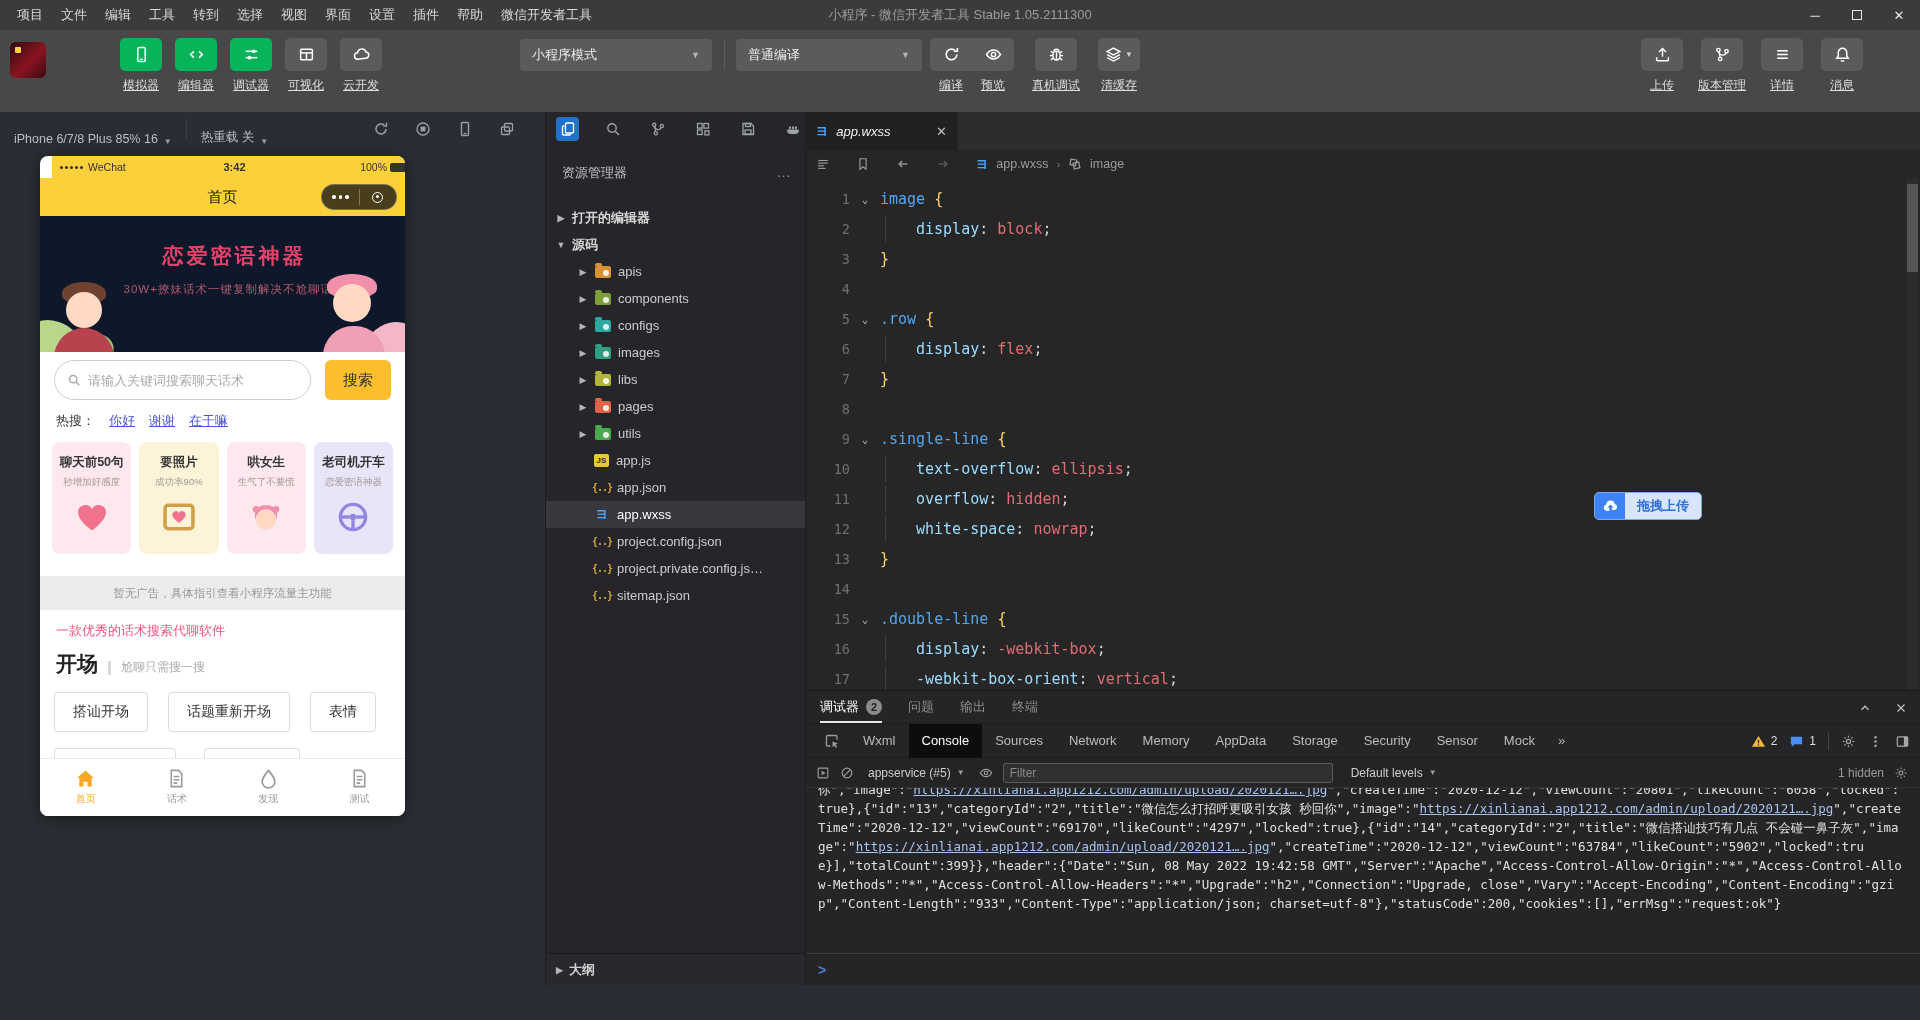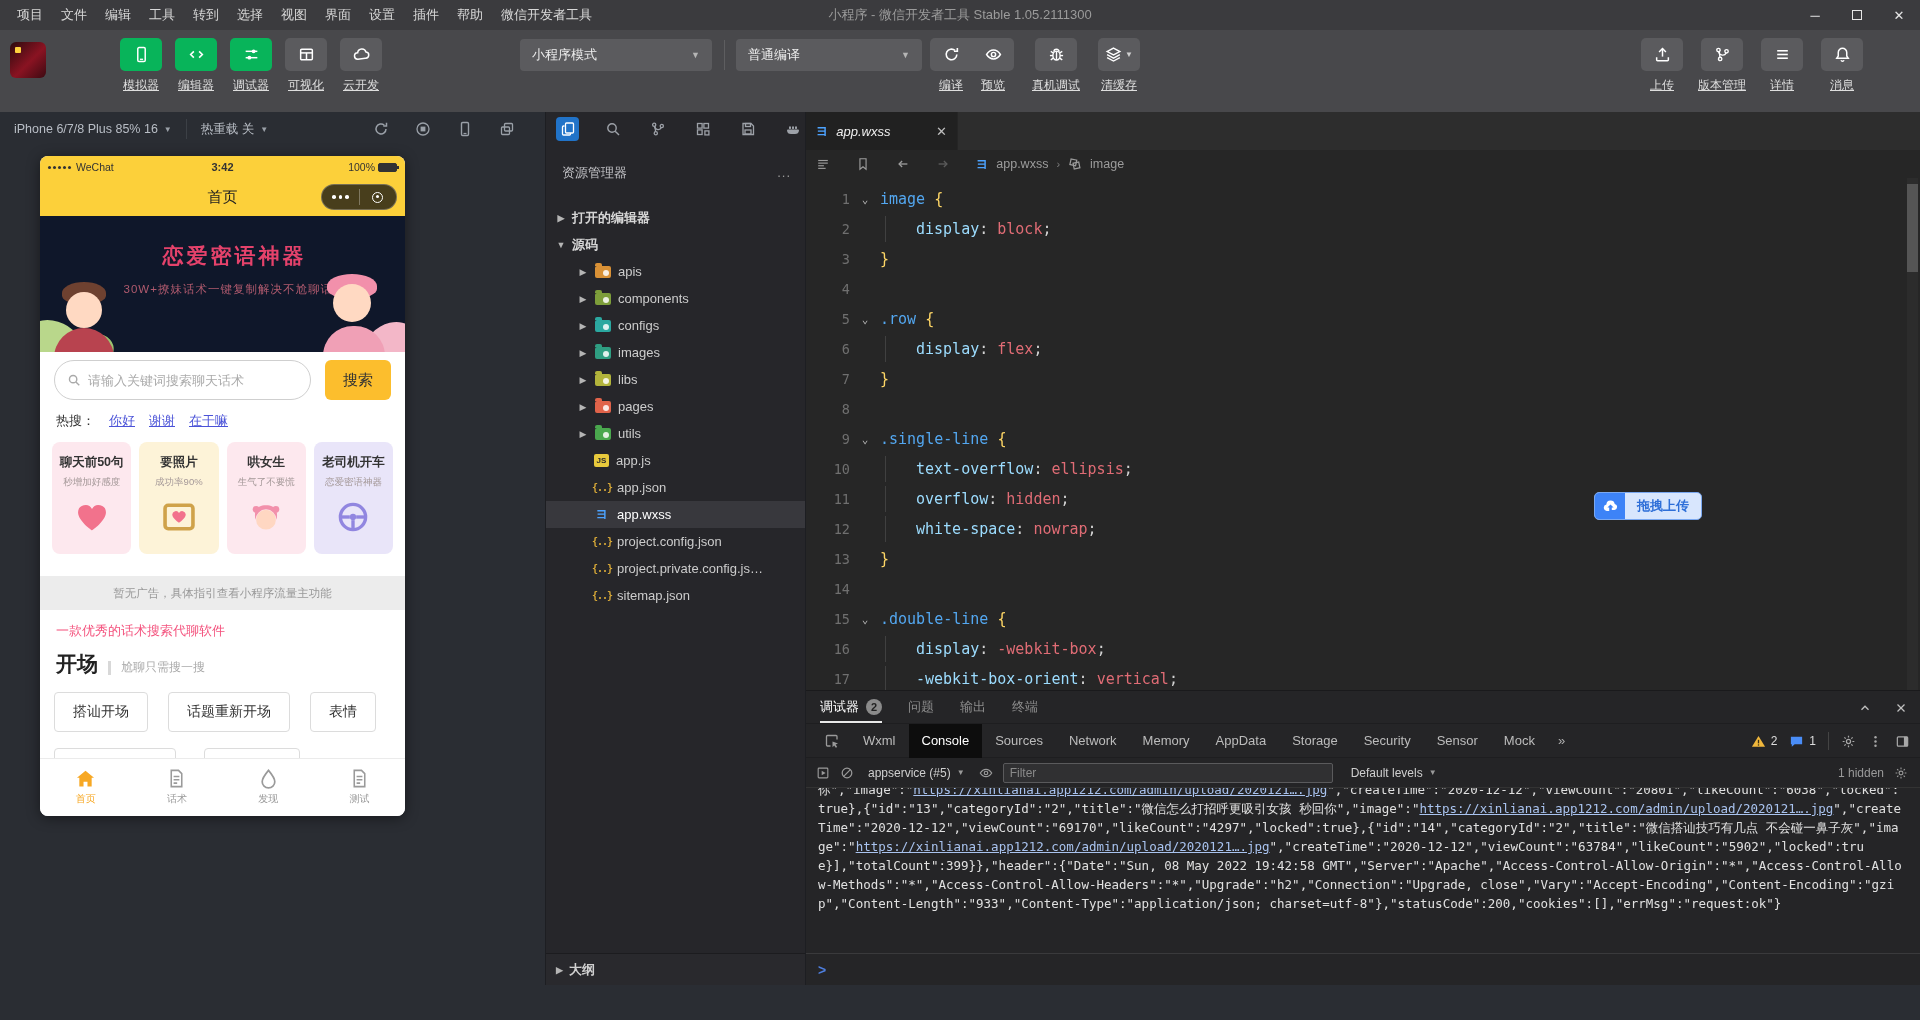--- a/index.html
+++ b/index.html
@@ -46,29 +46,29 @@
   #right-acts .tool-col { min-width:52px; }
 
   
   #main { position:absolute; left:0; top:112px; width:1920px; height:873px; }
   .vdiv { position:absolute; top:0; bottom:0; width:1px; background:#1d1e22; }
 
   
   #sim-col { position:absolute; left:0; top:0; width:545px; height:873px; background:#2a2d33; }
   #device-bar { position:absolute; left:0; top:0; width:545px; height:34px; color:#b9bec6; font-size:12.5px;
     display:flex; align-items:center; }
-  #device-bar .dd { display:flex; align-items:center; gap:6px; padding:0 14px; height:100%; }
+  #device-bar .dd { display:flex; align-items:flex-end; gap:6px; padding:0 14px; height:100%; }
   #device-bar .car { font-size:8px; color:#9aa0a8; }
   .bar-sep { width:1px; height:20px; background:#3c4046; }
   #sim-icons { position:absolute; right:30px; top:0; height:34px; display:flex; align-items:center; gap:26px; color:#9aa0a8; }
   #sim-icons .ic { width:16px; height:16px; }
 
   #phone { position:absolute; left:40px; top:44px; width:365px; height:660px; background:#fff;
     border-radius:8px; overflow:hidden; box-shadow:0 2px 14px rgba(0,0,0,.45); }
-  #p-status { position:absolute; left:0; top:0; width:100%; height:22px; background:#fcd03a;
+  #p-status { position:absolute; left:12px; top:0; width:100%; height:22px; background:#fcd03a;
     display:flex; align-items:center; font-size:10.5px; color:#333; padding:0 8px; }
   .sig-dots { display:flex; gap:2px; margin-right:5px; }
   .sig-dots i { width:3px; height:3px; border-radius:50%; background:#333; }
   #p-status .wifi { width:11px; height:11px; margin-left:4px; color:#333; }
   #p-time { position:absolute; left:0; right:0; text-align:center; font-weight:bold; font-size:11px; }
   #p-batt-g { margin-left:auto; display:flex; align-items:center; gap:3px; z-index:1; }
   .batt { width:19px; height:9px; border:1px solid #333; border-radius:2px; background:#333; position:relative; }
   .batt::after { content:""; position:absolute; right:-3px; top:2px; width:2px; height:3px; background:#333; }
   #p-nav { position:absolute; left:0; top:22px; width:100%; height:38px; background:#fcd03a; }
   #p-nav-title { position:absolute; left:0; right:0; top:0; line-height:38px; text-align:center;

